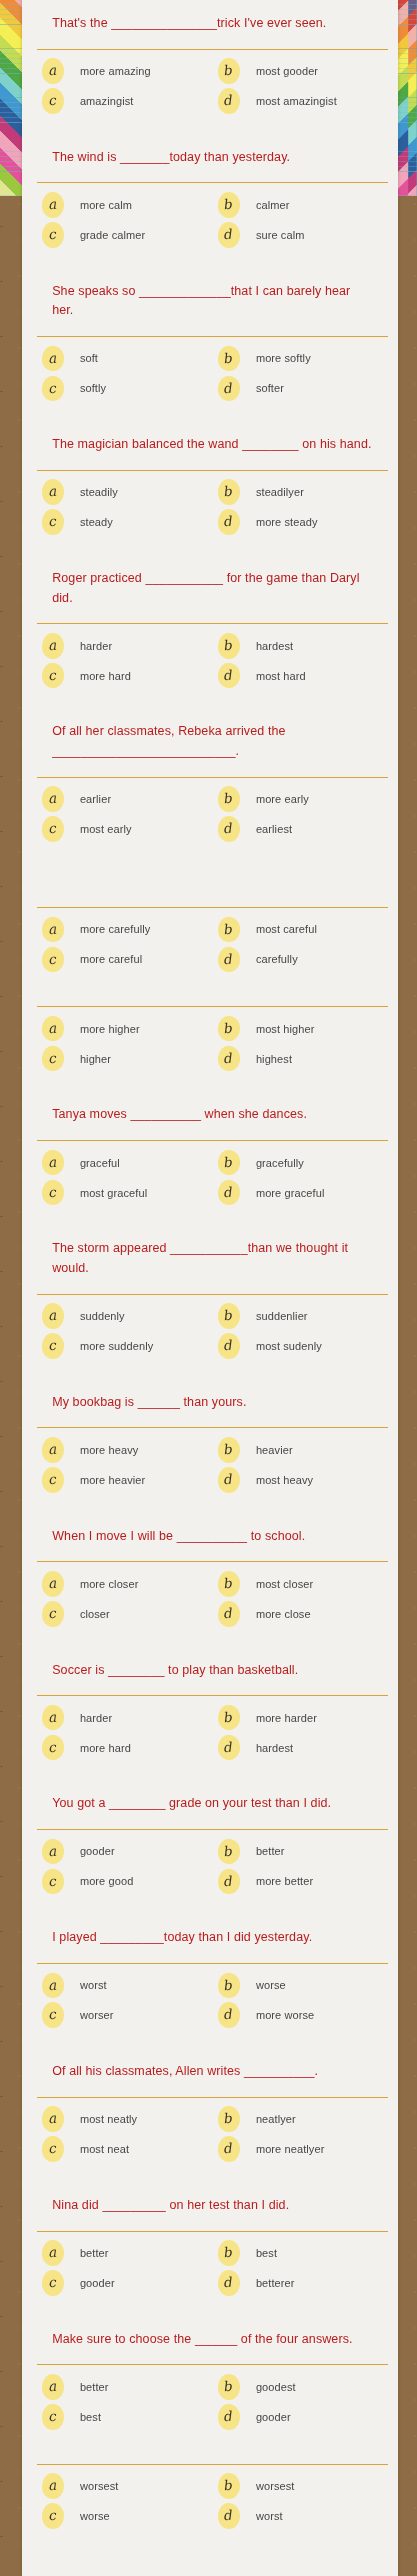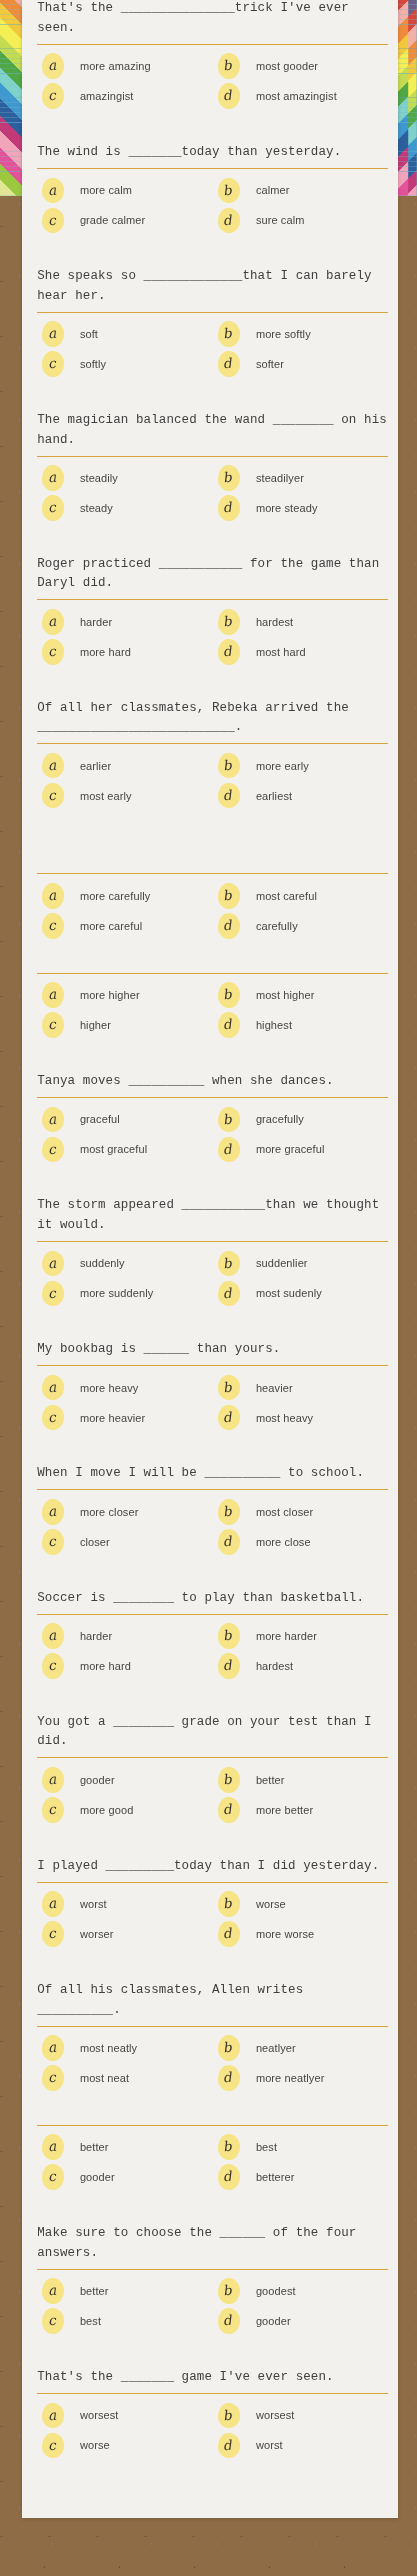--- a/index.html
+++ b/index.html
@@ -68,22 +68,22 @@
     position:relative;z-index:5;
     margin:-13px auto 0 22px;width:376px;
     background:#f2f1ee;
     box-shadow:0 0.5px 3.3px rgba(60,40,20,.25);
     padding:12px 0 26px 0;
     box-sizing:border-box;
   }
   .question{margin:0 9.8px 34px 15.2px;}
   .question:nth-of-type(6){margin-bottom:65px;}
   .prompt{
-    margin:0;font-family:Liberation Mono, monospace;font-weight:400;
-    font-size:12.5px;line-height:19.6px;color:#404040;
+    margin:15px;font-family:Liberation Sans, sans-serif;font-weight:400;
+    font-size:12.5px;line-height:19.6px;color:#b91c1c;
     letter-spacing:0.1px;
   }
   .rule{border:0;border-top:1.1px solid #d8a33c;margin:5.4px 0 0 0;}
   .options{
     display:grid;grid-template-columns:176px 1fr;
     row-gap:4.4px;margin-top:8.7px;padding-left:4.4px;
   }
   .option{display:flex;align-items:center;gap:16.3px;cursor:pointer;}
   .chip{
     flex:0 0 auto;width:22px;height:25.6px;
@@ -607,20 +607,21 @@
       <div class="option">
         <span class="chip">
                 <span class="letter">d</span>
               </span>
         <span class="label">more neatlyer</span>
       </div>
     </div>
   </section>
 
   <section class="question">
+    <h2 class="prompt">Nina did _________ on her test than I did.</h2>
     <hr class="rule">
     <div class="options">
       <div class="option">
         <span class="chip">
                 <span class="letter">a</span>
               </span>
         <span class="label">better</span>
       </div>
       <div class="option">
         <span class="chip">
@@ -668,21 +669,20 @@
       <div class="option">
         <span class="chip">
                 <span class="letter">d</span>
               </span>
         <span class="label">gooder</span>
       </div>
     </div>
   </section>
 
   <section class="question">
-    <h2 class="prompt">That's the _______ game I've ever seen.</h2>
     <hr class="rule">
     <div class="options">
       <div class="option">
         <span class="chip">
                 <span class="letter">a</span>
               </span>
         <span class="label">worsest</span>
       </div>
       <div class="option">
         <span class="chip">

